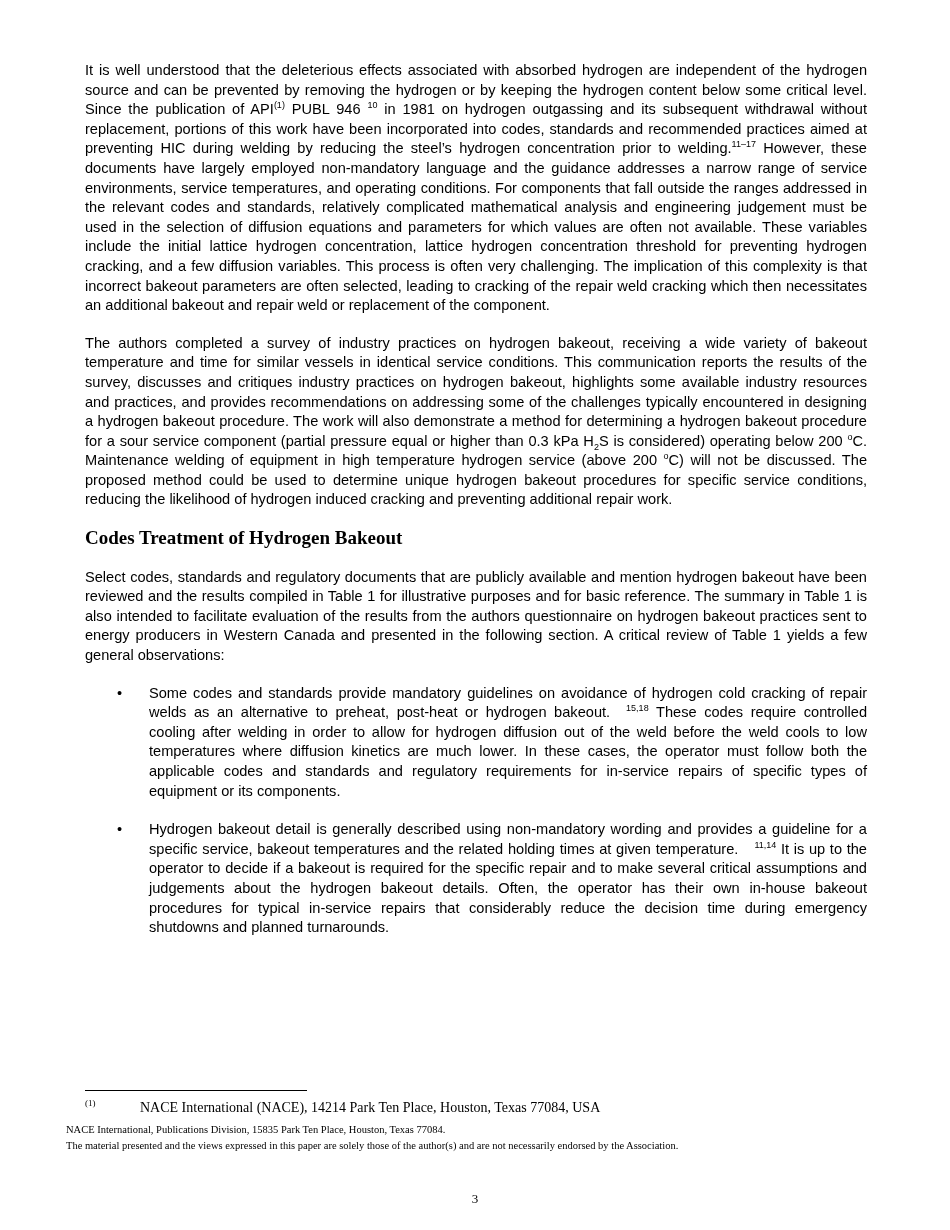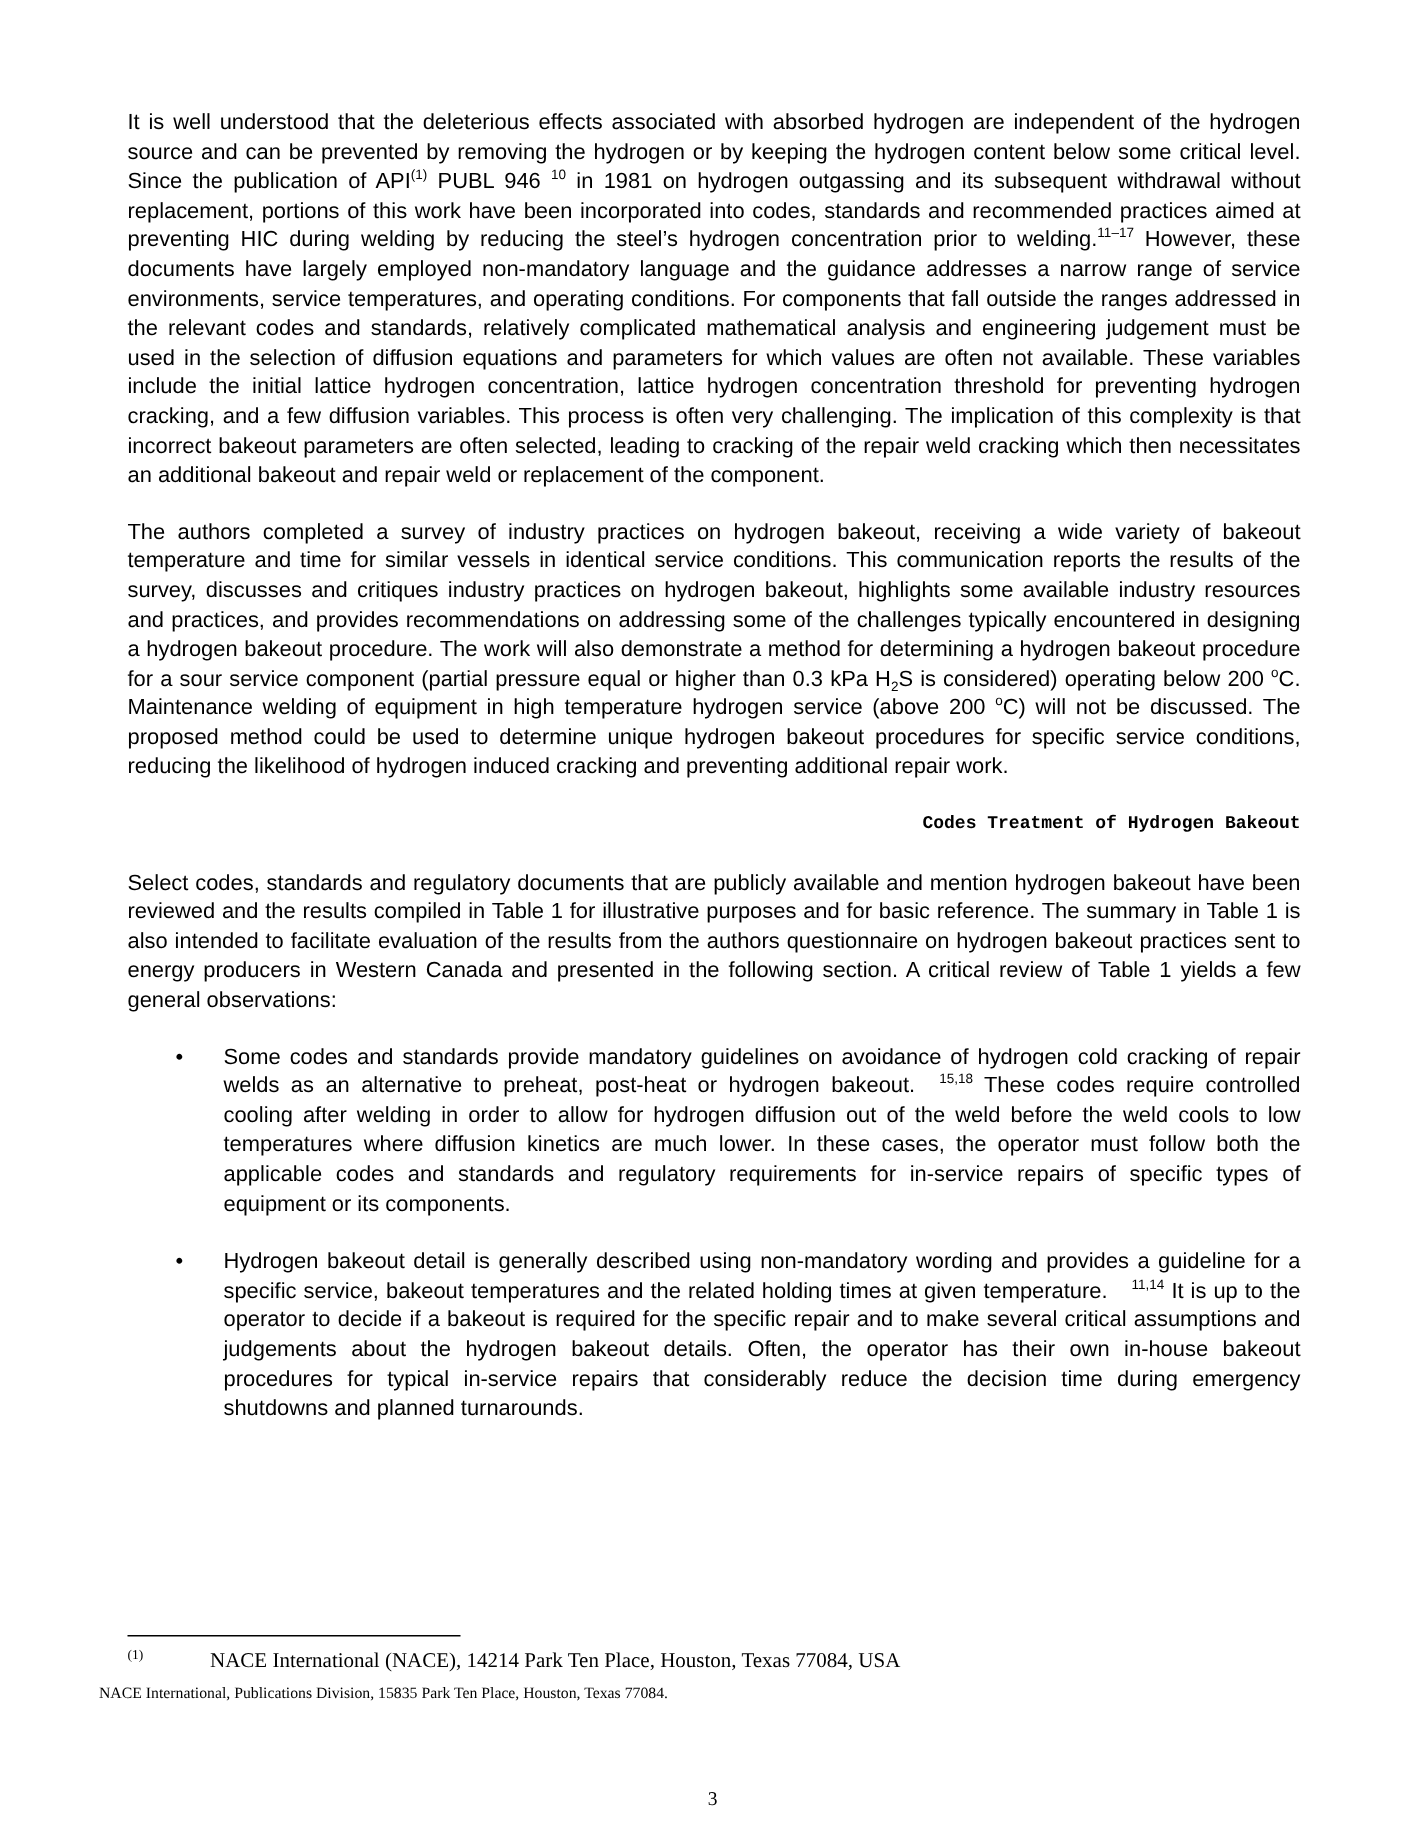--- a/index.html
+++ b/index.html
@@ -1,21 +1,21 @@
 <!DOCTYPE html>
 <html><head>
 <meta charset="utf-8">
 <style>
   html, body { margin: 0; padding: 0; background: #ffffff; }
   body { width: 950px; height: 1230px; position: relative; overflow: hidden; color: #000; }
   .page { position: absolute; left: 85px; top: 61px; width: 782px; }
-  .para { font-family: "Liberation Sans", sans-serif; font-size: 14.6px; line-height: 19.6px; text-align: justify; margin: 12px 0 18px 0; }
+  .para { font-family: "Liberation Sans", sans-serif; font-size: 14.6px; line-height: 19.6px; text-align: justify; margin: 0 0 18px 0; }
   .para sup { font-size: 9px; line-height: 0; vertical-align: super; }
   .para sub { font-size: 9px; line-height: 0; vertical-align: sub; }
-  .heading { font-family: Liberation Mono, monospace; font-size: 12px; font-weight: bold; text-align: right; margin: 0 0 20px 0; line-height: 19.6px; }
+  .heading { font-family: Liberation Serif, serif; font-size: 19px; font-weight: bold; text-align: left; margin: 0 0 20px 0; line-height: 19.6px; }
   .bullets { list-style: none; margin: 0; padding: 0; }
   .bullets li { position: relative; padding-left: 64px; font-family: "Liberation Sans", sans-serif; font-size: 14.6px; line-height: 19.6px; text-align: justify; margin-bottom: 19px; }
   .bullets li .bullet { position: absolute; left: 32px; top: 0; }
   .bullets li sup { font-size: 9px; line-height: 0; vertical-align: super; margin-left: 16px; }
   .fn-rule { position: absolute; left: 85px; top: 1090px; width: 222px; border-top: 1px solid #000; }
   .footnote { position: absolute; left: 85px; top: 1100px; font-family: "Liberation Serif", serif; font-size: 14px; }
   .footnote .mark { font-size: 9px; vertical-align: super; position: relative; top: -2px; }
   .footnote .fn-text { position: absolute; left: 55px; top: 0; white-space: nowrap; }
   .copyright { position: absolute; left: 66px; top: 1122px; font-family: "Liberation Serif", serif; font-size: 10.5px; line-height: 16.3px; white-space: nowrap; }
   .pagenum { position: absolute; left: 0; width: 950px; top: 1191px; text-align: center; font-family: "Liberation Serif", serif; font-size: 13px; }
@@ -39,15 +39,16 @@
 </div>
 
 <div class="fn-rule"></div>
 <div class="footnote">
   <span class="mark">(1)</span>
   <span class="fn-text">NACE International (NACE), 14214 Park Ten Place, Houston, Texas 77084, USA</span>
 </div>
 
 <div class="copyright">
   <div>NACE International, Publications Division, 15835 Park Ten Place, Houston, Texas 77084.</div>
+  <div>The material presented and the views expressed in this paper are solely those of the author(s) and are not necessarily endorsed by the Association.</div>
 </div>
 
 <div class="pagenum">3</div>
 
 </body></html>

